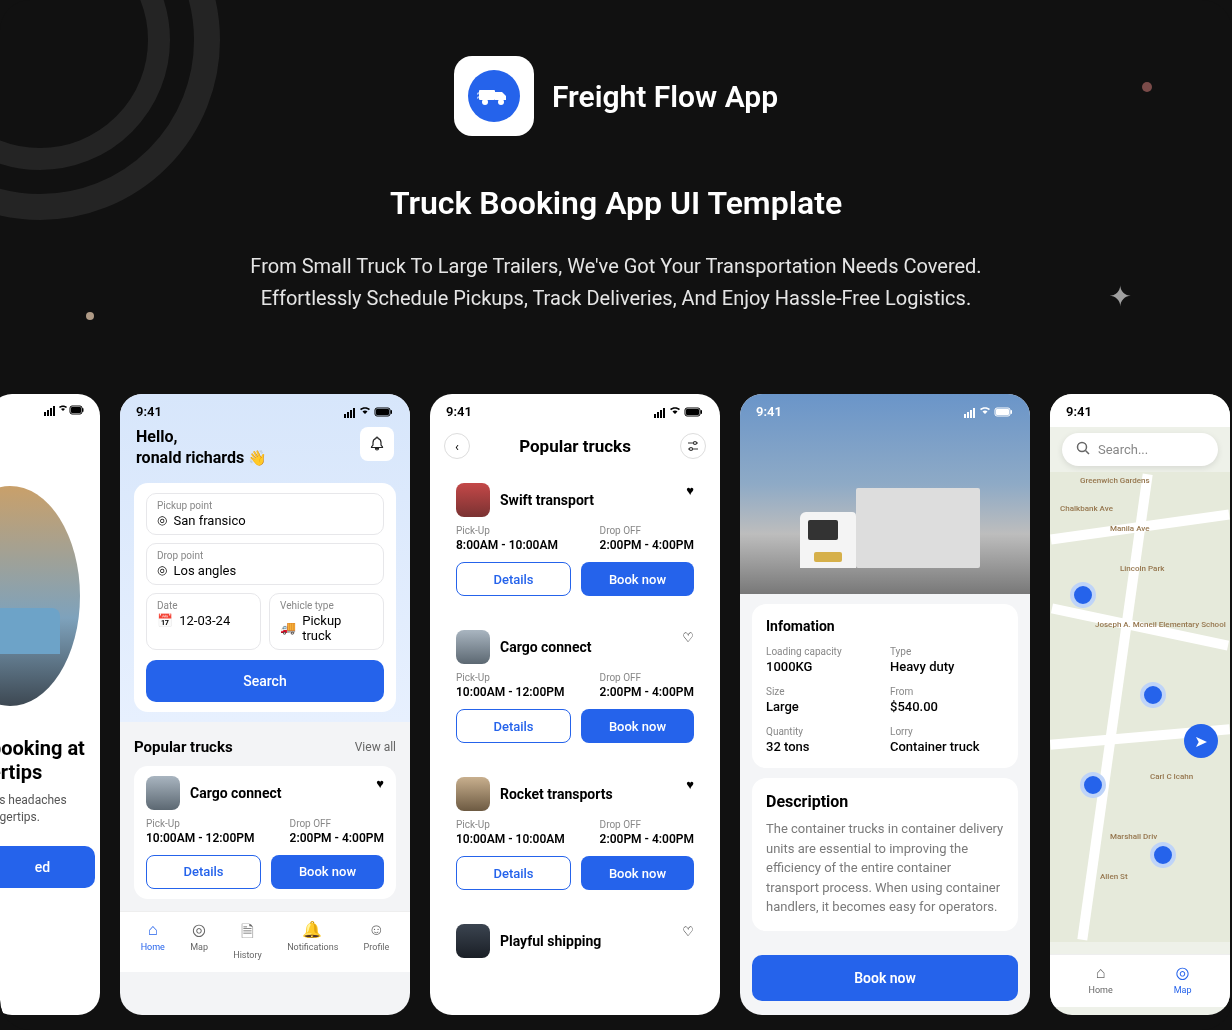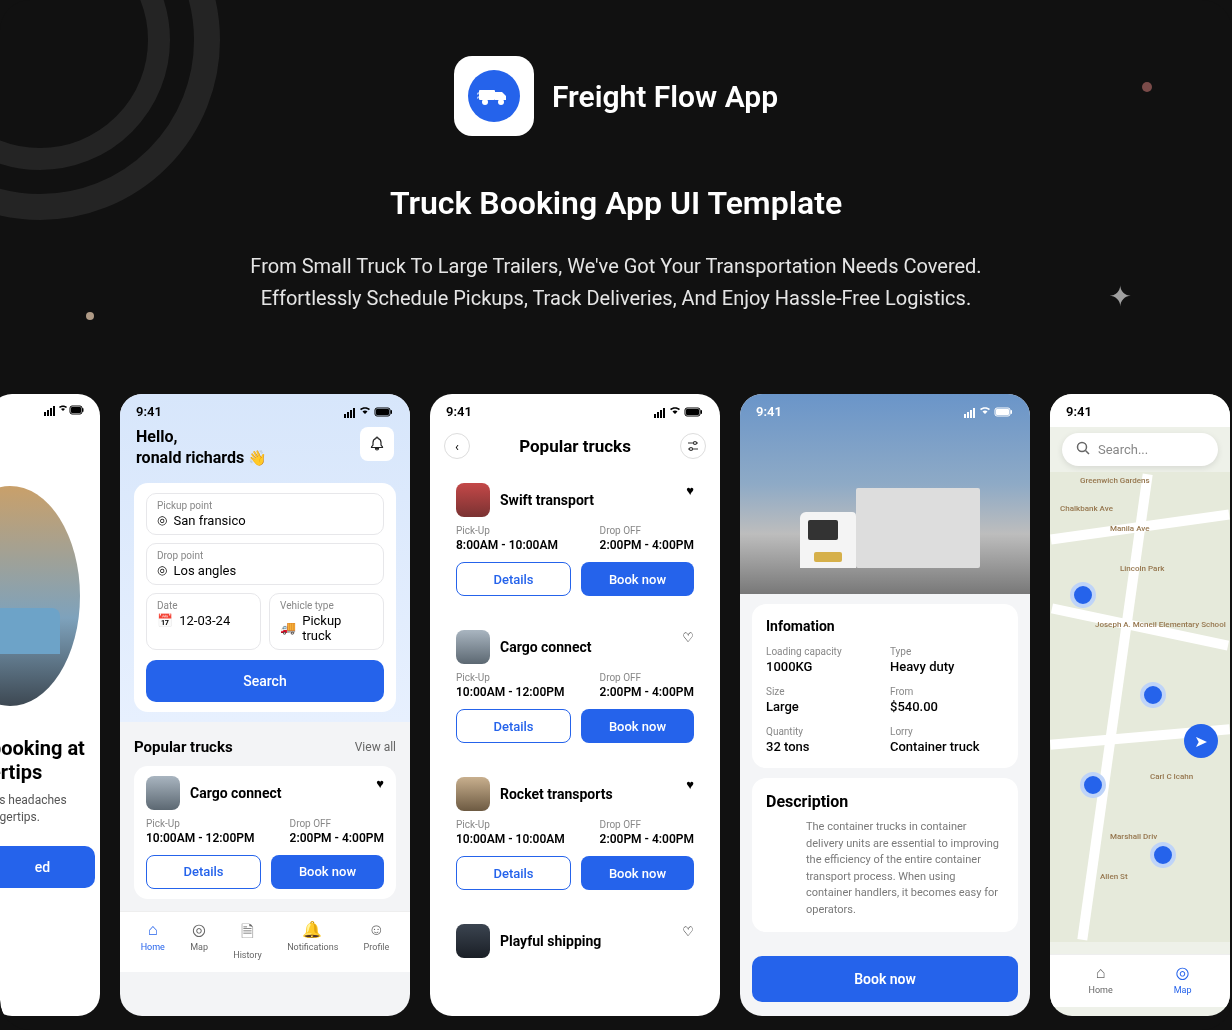--- a/index.html
+++ b/index.html
@@ -90,21 +90,21 @@
 .p3 .cab::before { content:''; position: absolute; top: 8px; left: 8px; width: 30px; height: 20px; background: #333; border-radius: 2px; }
 .p3 .box { position: absolute; bottom: 0; left: 56px; width: 124px; height: 80px; background: #ddd; border-radius: 2px; }
 .p3 .plate { position: absolute; bottom: 6px; left: 14px; width: 28px; height: 10px; background: #d6b04a; border-radius: 2px; }
 .info-card { background: #fff; border-radius: 14px; margin: 10px 12px 0; padding: 14px; }
 .info-card h3 { font-size: 14px; font-weight: 700; margin-bottom: 12px; }
 .info-grid { display: grid; grid-template-columns: 1fr 1fr; row-gap: 12px; column-gap: 10px; }
 .info-item .il { font-size: 10px; color: #888; }
 .info-item .iv { font-size: 13px; font-weight: 500; padding-top: 2px; }
 .desc-card { background: #fff; border-radius: 14px; margin: 10px 12px 0; padding: 14px; }
 .desc-card h3 { font-size: 16px; font-weight: 700; margin-bottom: 8px; }
-.desc-card p { font-size: 11px; color: #7a7a7a; line-height: 1.5; margin-left: 40px; }
+.desc-card p { font-size: 13px; color: #7a7a7a; line-height: 1.5; }
 .book-bar { background: #2563eb; color: #fff; height: 46px; border-radius: 10px; margin: 24px 12px 14px; display: flex; align-items: center; justify-content: center; font-size: 14px; font-weight: 600; }
 
 
 .p4 { background: #eef1e9; }
 .p4 .statusbar { background: #fff; }
 .p4 .search { background: #fff; margin: 6px 12px; border-radius: 30px; padding: 8px 14px; display: flex; align-items: center; gap: 8px; font-size: 13px; color: #888; box-shadow: 0 2px 6px rgba(0,0,0,.1); }
 .p4 .map { height: 470px; background: #e6eadb; position: relative; overflow: hidden; }
 .p4 .road { position: absolute; background: #fff; }
 .p4 .r1 { top: 50px; left: 0; right: 0; height: 10px; transform: rotate(-8deg); }
 .p4 .r2 { top: 150px; left: 0; right: 0; height: 10px; transform: rotate(12deg); }

